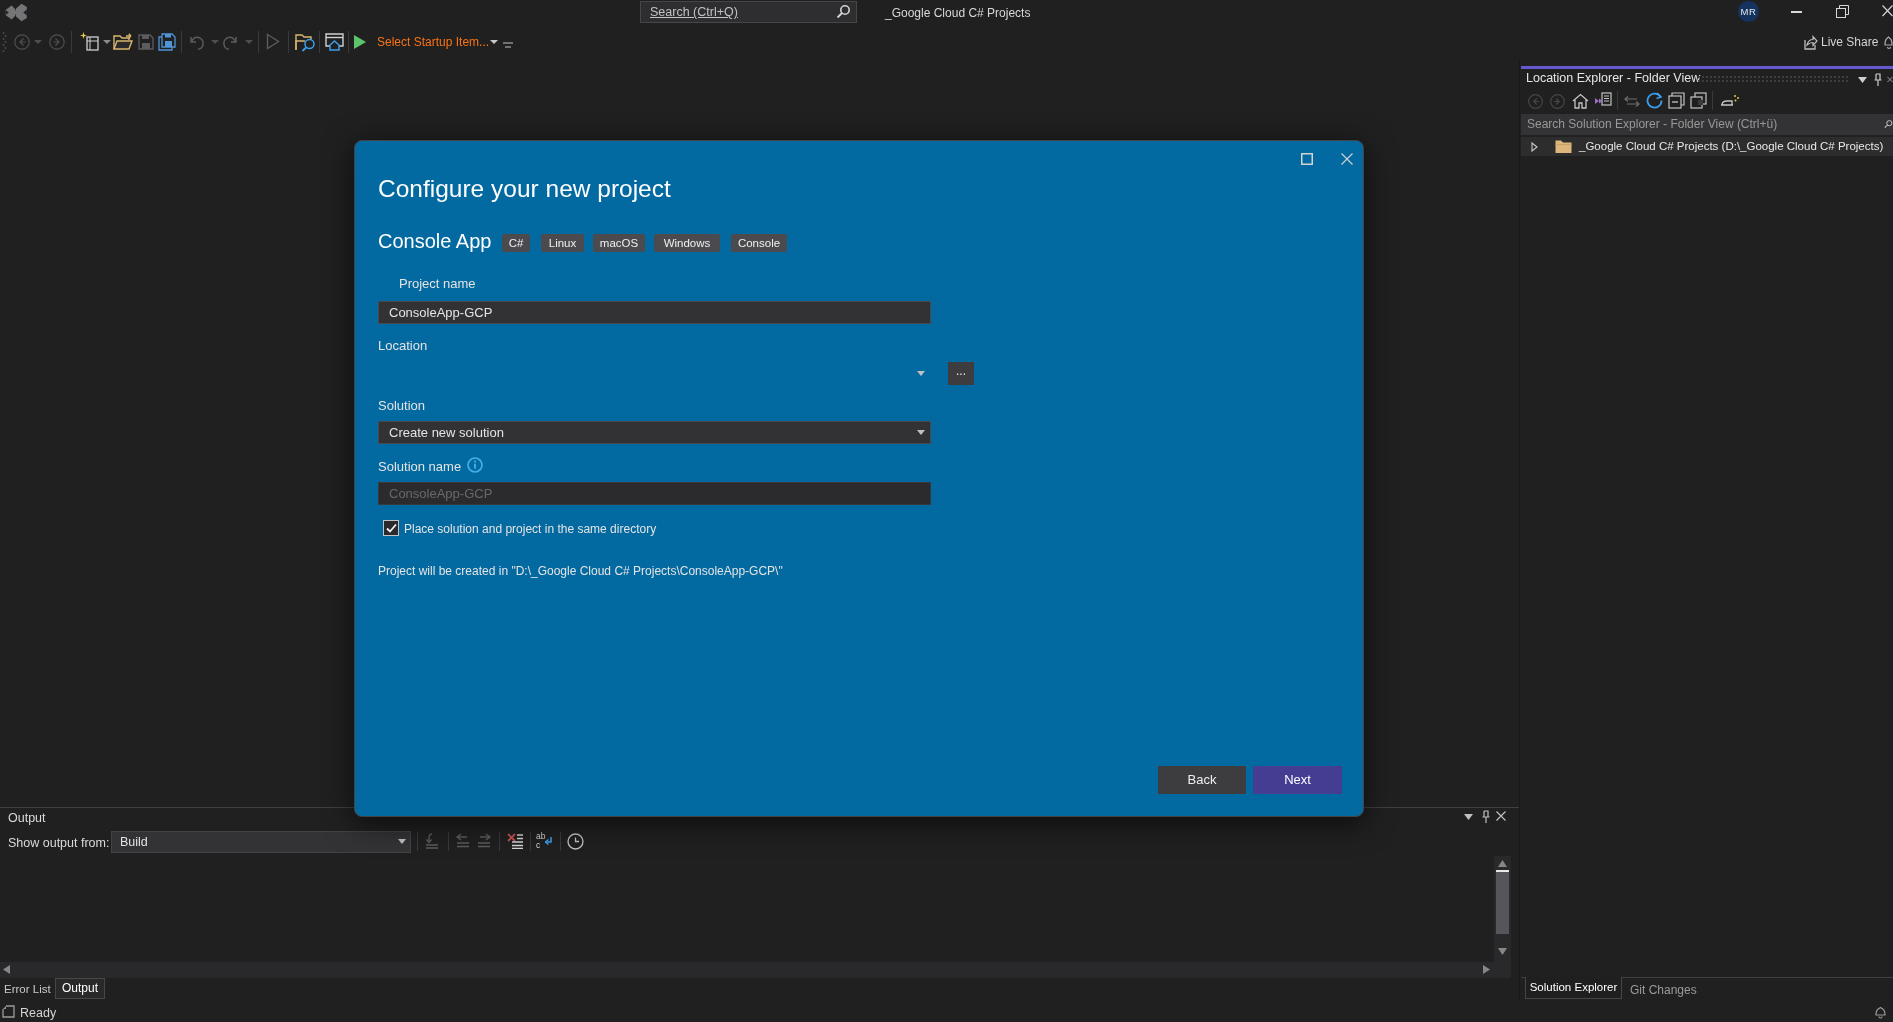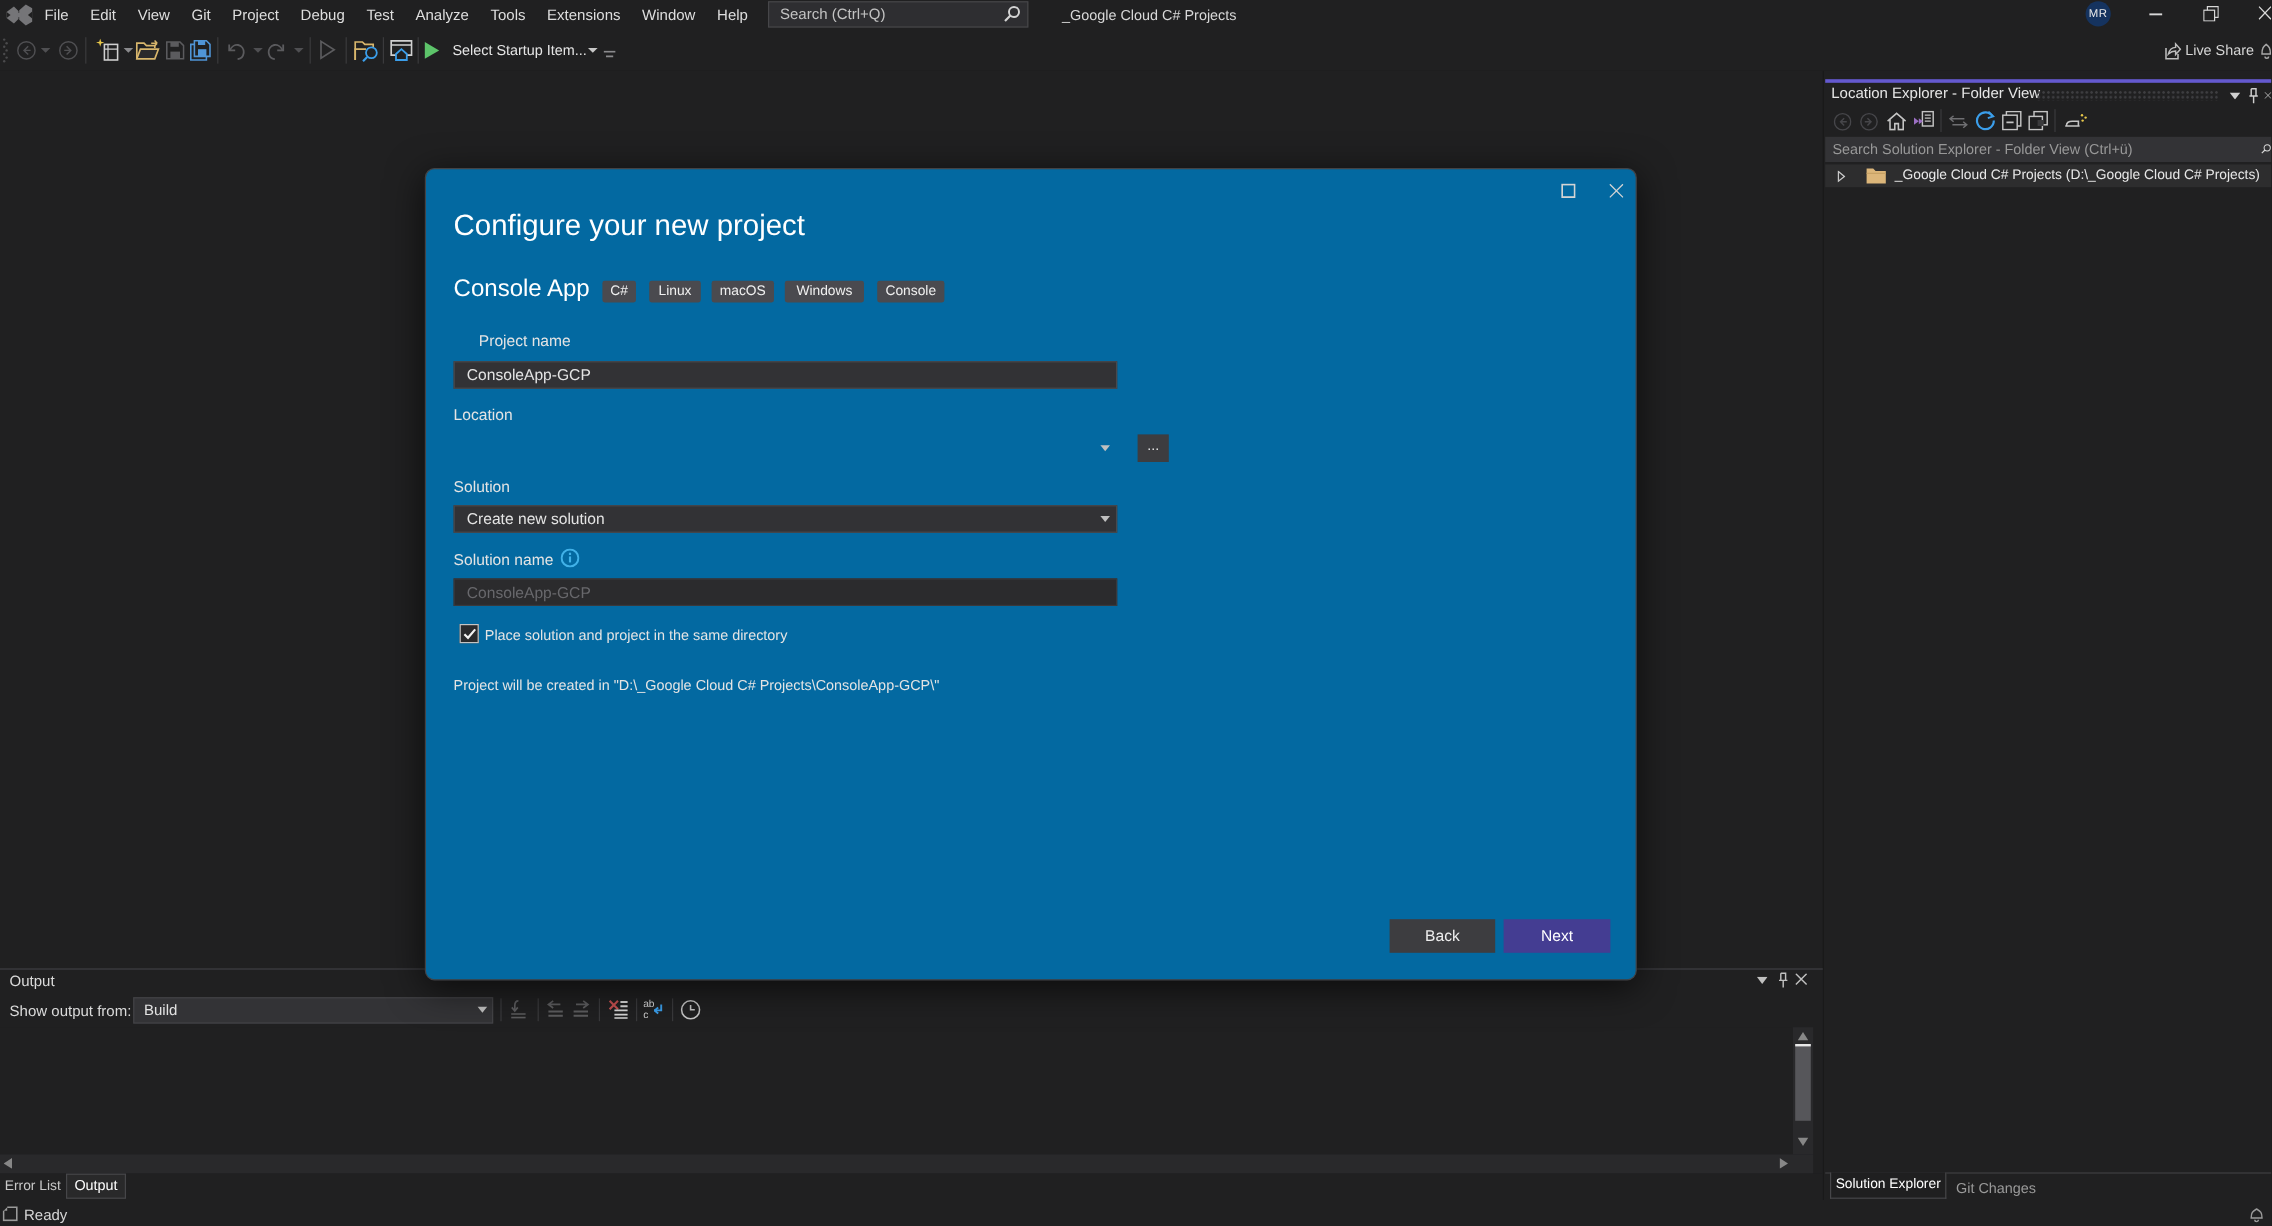--- a/index.html
+++ b/index.html
@@ -4,27 +4,27 @@
 <style>
   html,body{margin:0;padding:0;background:#202021;}
   *{box-sizing:border-box;font-family:"Liberation Sans",sans-serif;}
   #root{position:relative;width:1893px;height:1022px;overflow:hidden;background:#202021;color:#dcdcdc;font-size:12px;}
   .abs{position:absolute;}
   svg{display:block;}
   
   #titlebar{left:0;top:0;width:1893px;height:25px;background:#202021;}
   #menubar{left:28px;top:0;height:25px;display:flex;align-items:center;color:#dedede;font-size:12.5px;}
   #menubar span{padding:0 9px;}
-  #searchbox{left:640px;top:1px;width:217px;height:22px;background:#2e2e31;border:1px solid #464649;color:#c2c2c2;font-size:12.5px;line-height:20px;padding-left:9px;}
+  #searchbox{left:640px;top:1px;width:217px;height:22px;background:#2e2e31;border:1px solid #464649;color:#c2c2c2;font-size:12.5px;line-height:20px;padding-left:9px;text-decoration:underline;}
   #apptitle{left:885px;top:6px;color:#d8d8d8;font-size:12px;}
   #avatar{left:1738px;top:1px;width:21px;height:21px;border-radius:50%;background:#15335f;color:#e8e8e8;font-size:9.5px;text-align:center;line-height:21px;letter-spacing:.5px;}
   #toolbar{left:0;top:25px;width:1893px;height:34px;background:#202021;}
   .tsep{position:absolute;top:31px;width:1px;height:22px;background:#3a3a3c;}
   .caret{position:absolute;width:0;height:0;border-left:4px solid transparent;border-right:4px solid transparent;border-top:4px solid #8a8a8d;}
-  #startuptext{left:377px;top:35px;color:#e5e5e5;font-size:12px;}
+  #startuptext{left:377px;top:35px;color:#f97316;font-size:12px;}
   #livesharetext{left:1821px;top:35px;color:#d4d4d4;font-size:12px;}
   
   #main{left:0;top:59px;width:1519px;height:748px;background:#202021;}
   
   #rpanel{left:1520px;top:59px;width:373px;height:941px;background:#202021;}
   #rsplit{left:1519px;top:59px;width:1px;height:941px;background:#191919;}
   #rpanel-accent{left:1521px;top:66px;width:372px;height:3px;background:#6459cf;}
   #rpanel-title{left:1526px;top:71px;color:#e6e6e6;font-size:12.5px;}
   #rdots{left:1697px;top:75px;width:152px;height:9px;background:radial-gradient(#3e3e41 1px,transparent 1.2px);background-size:4px 4px;}
   #rsearch{left:1521px;top:114px;width:372px;height:21px;background:#333336;color:#989898;font-size:12px;line-height:21px;padding-left:6px;}
@@ -58,34 +58,20 @@
   #btnback{left:803px;top:625px;width:88px;height:28px;background:#3d3d40;color:#eee;font-size:13px;line-height:28px;text-align:center;}
   #btnnext{left:898px;top:625px;width:89px;height:28px;background:#443d92;color:#fff;font-size:13px;line-height:28px;text-align:center;}
   #chk{left:28px;top:379px;width:16px;height:16px;background:#2a2a2c;border:1px solid #c4c4c4;display:flex;align-items:center;justify-content:center;}
 </style>
 </head>
 <body>
 <div id="root">
 
   <div id="titlebar" class="abs"></div>
   <div id="toolbar" class="abs"></div>
-  <div id="menubar" class="abs">
-      <span>File</span>
-      <span>Edit</span>
-      <span>View</span>
-      <span>Git</span>
-      <span>Project</span>
-      <span>Debug</span>
-      <span>Test</span>
-      <span>Analyze</span>
-      <span>Tools</span>
-      <span>Extensions</span>
-      <span>Window</span>
-      <span>Help</span>
-    </div>
   <div id="searchbox" class="abs">Search (Ctrl+Q)</div>
   <div id="apptitle" class="abs">_Google Cloud C# Projects</div>
   <div id="avatar" class="abs">MR</div>
   <div id="winbtns" class="abs">
     <svg class="abs" style="left:4px;top:3px;" width="24" height="19" viewBox="0 0 24 19">
         <g fill="#757578">
           <path d="M1.5 7.0 L7.6 2.4 L11.4 6.2 L11.4 12.8 L7.6 16.6 L1.5 12.0 Z M1.5 7.0"></path>
           <path d="M12.0 5.6 L17.5 0.8 L22.8 3.9 L22.8 15.1 L17.5 18.2 L12.0 13.4 Z"></path>
           <rect x="10.6" y="7.7" width="3.0" height="3.6"></rect>
         </g>

